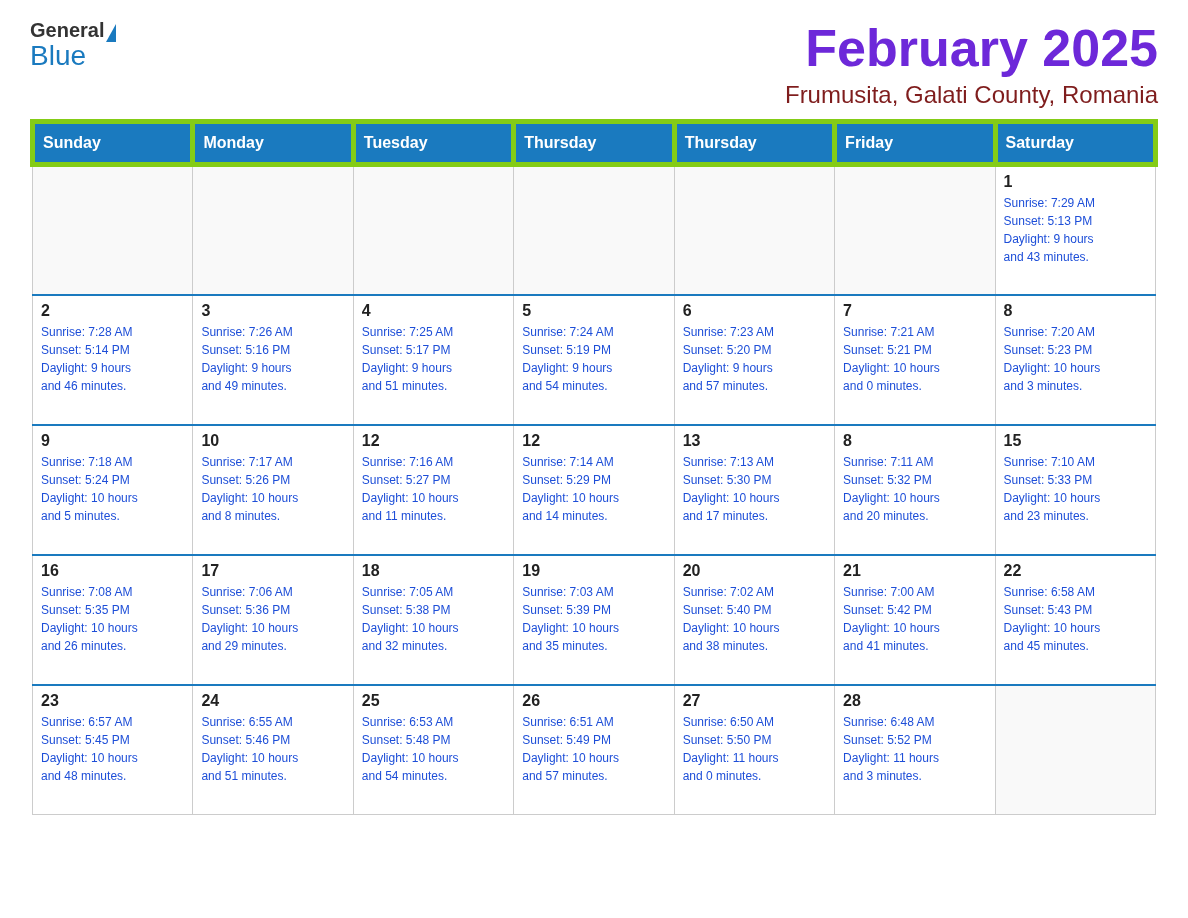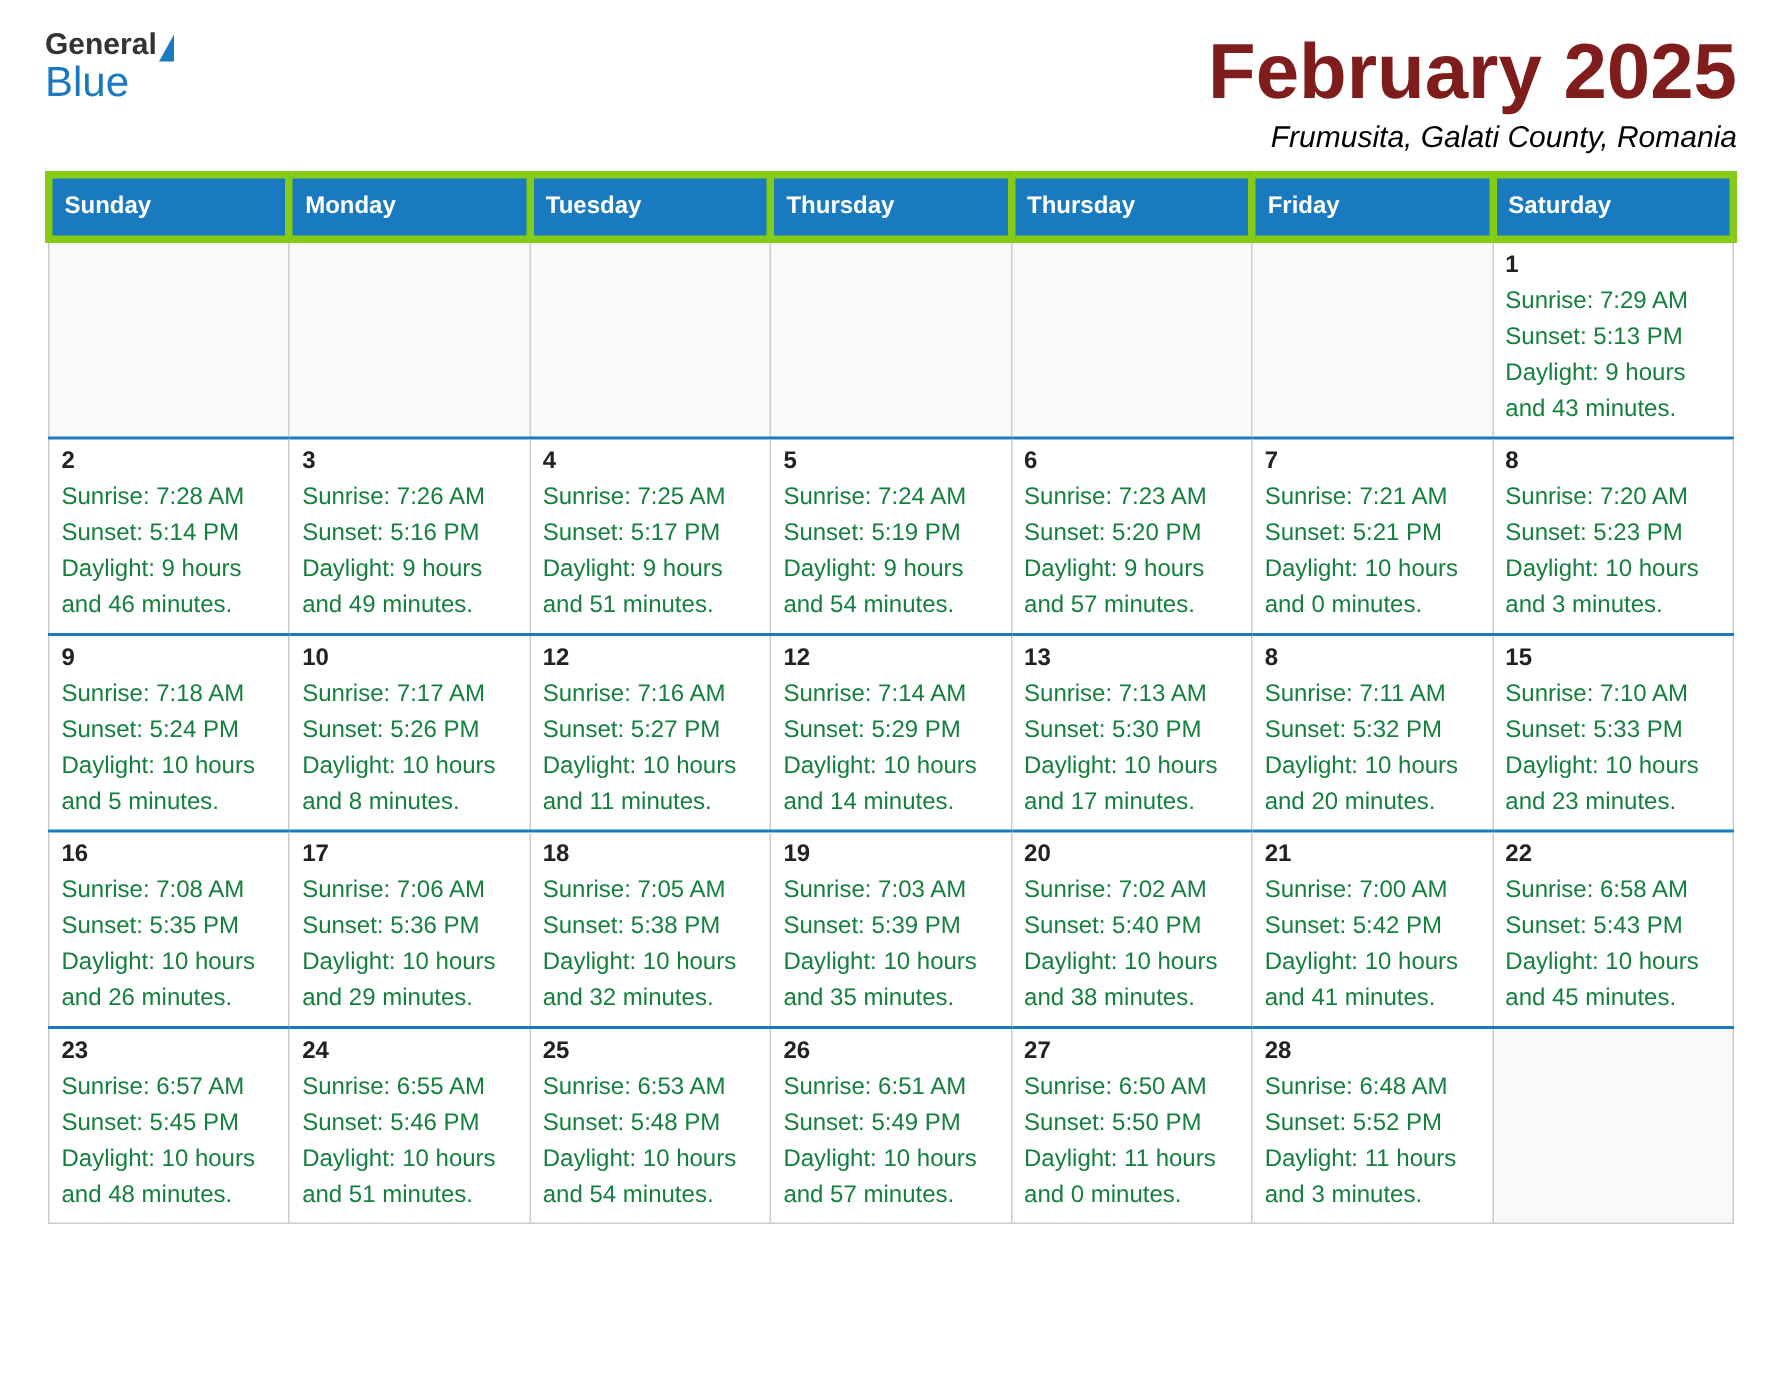--- a/index.html
+++ b/index.html
@@ -41,28 +41,27 @@
       border-bottom: 18px solid #1a7abf;
       margin-left: 2px;
       vertical-align: middle;
     }
     .title-block {
       text-align: right;
     }
     .month-title {
       font-size: 52px;
       font-weight: bold;
+      color: #6d28d9;
+      line-height: 1.1;
+    }
+    .location {
+      font-size: 24px;
       color: #7f1d1d;
-      line-height: 1.1;
-    }
-    .location {
-      font-size: 20px;
-      color: #000000;
       margin-top: 4px;
-      font-style: italic;
     }
     .calendar {
       width: 100%;
       border-collapse: collapse;
       margin-top: 10px;
     }
     .calendar th {
       background-color: #1a7abf;
       color: #fff;
       padding: 10px 8px;
@@ -80,22 +79,22 @@
       height: 130px;
     }
     .day-number {
       font-size: 16px;
       font-weight: bold;
       color: #222;
       display: block;
       margin-bottom: 3px;
     }
     .day-info {
-      font-size: 16px;
-      color: #15803d;
+      font-size: 12px;
+      color: #1d4ed8;
       line-height: 1.5;
     }
     .empty-cell {
       background: #f9f9f9;
     }
     .row-divider td {
       border-top: 2px solid #1a7abf;
     }
   </style>
 </head>

